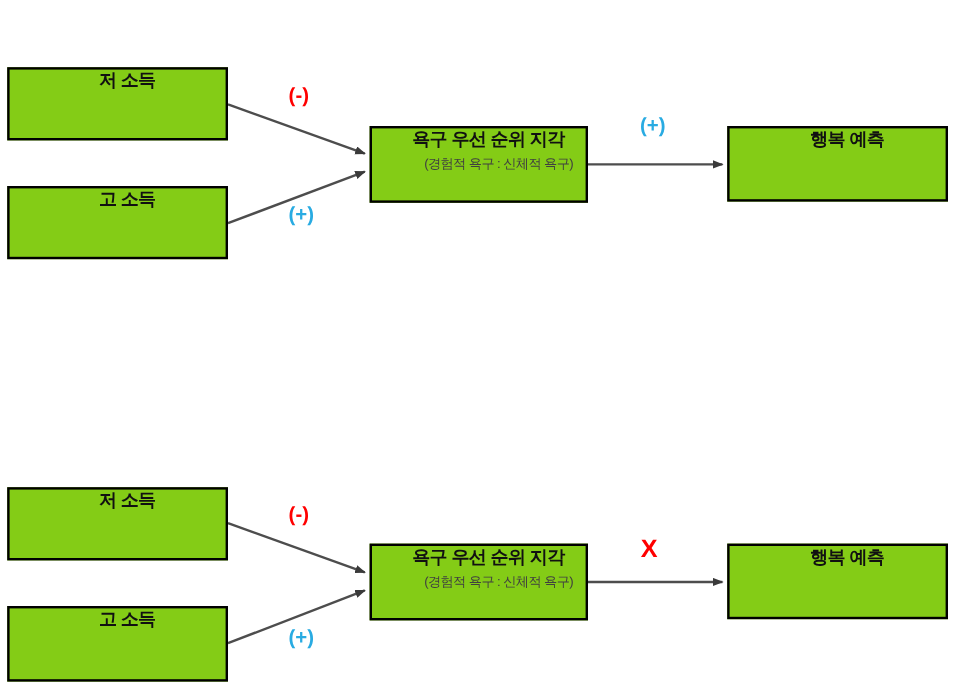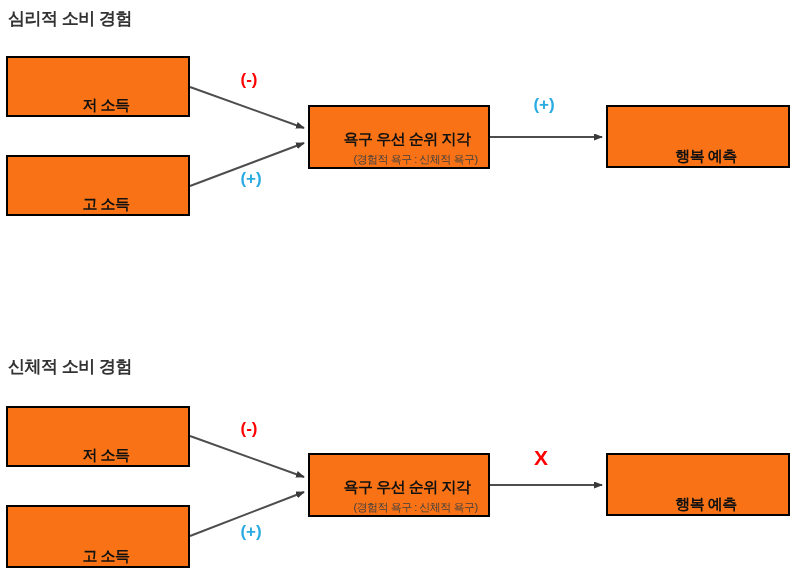--- a/index.html
+++ b/index.html
@@ -1,21 +1,21 @@
 <!DOCTYPE html>
 <html><head>
 <meta charset="utf-8">
 <style>
   html,body{margin:0;padding:0;background:#ffffff;}
   body{font-family:"Liberation Sans","DejaVu Sans",sans-serif;}
   .canvas{position:relative;width:798px;height:574px;background:#ffffff;overflow:hidden;}
   .arrow-layer{position:absolute;left:0;top:0;width:798px;height:574px;}
   .sec-title{position:absolute;font-weight:bold;font-size:17px;color:#333333;letter-spacing:-0.5px;white-space:nowrap;}
-  .box{position:absolute;border:2px solid #000000;background:#f97316;display:flex;flex-direction:column;
-       align-items:center;justify-content:flex-end;font-weight:bold;font-size:15px;color:#111111;
+  .box{position:absolute;border:2px solid #000000;background:#84cc16;display:flex;flex-direction:column;
+       align-items:center;justify-content:flex-start;font-weight:bold;font-size:15px;color:#111111;
        letter-spacing:-0.5px;text-align:center;box-sizing:border-box;padding-left:16px;}
   .box .sub{font-weight:normal;font-size:11px;color:#404040;margin-top:3px;letter-spacing:-0.5px;margin-left:17px;}
   .path-label{position:absolute;width:40px;text-align:center;font-weight:bold;font-size:17px;white-space:nowrap;}
   .neg{color:#ff0000;}
   .pos{color:#29abe2;}
   .x-label{font-size:21px;color:#ff0000;}
   
   .t1{left:8px;top:7px;}
   .low1{left:6px;top:56px;width:184px;height:61px;}
   .high1{left:6px;top:155px;width:184px;height:61px;}
@@ -48,21 +48,20 @@
 
     <line x1="190" y1="87" x2="304" y2="128" stroke="#4d4d4d" stroke-width="2" marker-end="url(#ah)"></line>
     <line x1="190" y1="186" x2="304" y2="143" stroke="#4d4d4d" stroke-width="2" marker-end="url(#ah)"></line>
     <line x1="490" y1="137" x2="602" y2="137" stroke="#4d4d4d" stroke-width="2" marker-end="url(#ah)"></line>
 
     <line x1="190" y1="436" x2="304" y2="477" stroke="#4d4d4d" stroke-width="2" marker-end="url(#ah)"></line>
     <line x1="190" y1="536" x2="304" y2="492" stroke="#4d4d4d" stroke-width="2" marker-end="url(#ah)"></line>
     <line x1="490" y1="485" x2="602" y2="485" stroke="#4d4d4d" stroke-width="2" marker-end="url(#ah)"></line>
   </svg>
 
-  <div class="sec-title t1">심리적 소비 경험</div>
 
   <div class="box low1">
     <span>저 소득</span>
   </div>
 
   <div class="box high1">
     <span>고 소득</span>
   </div>
 
   <div class="box mid1">
@@ -71,21 +70,20 @@
   </div>
 
   <div class="box out1">
     <span>행복 예측</span>
   </div>
 
   <div class="path-label neg minus1">(-)</div>
   <div class="path-label pos plus1">(+)</div>
   <div class="path-label pos oplus1">(+)</div>
 
-  <div class="sec-title t2">신체적 소비 경험</div>
 
   <div class="box low2">
     <span>저 소득</span>
   </div>
 
   <div class="box high2">
     <span>고 소득</span>
   </div>
 
   <div class="box mid2">

